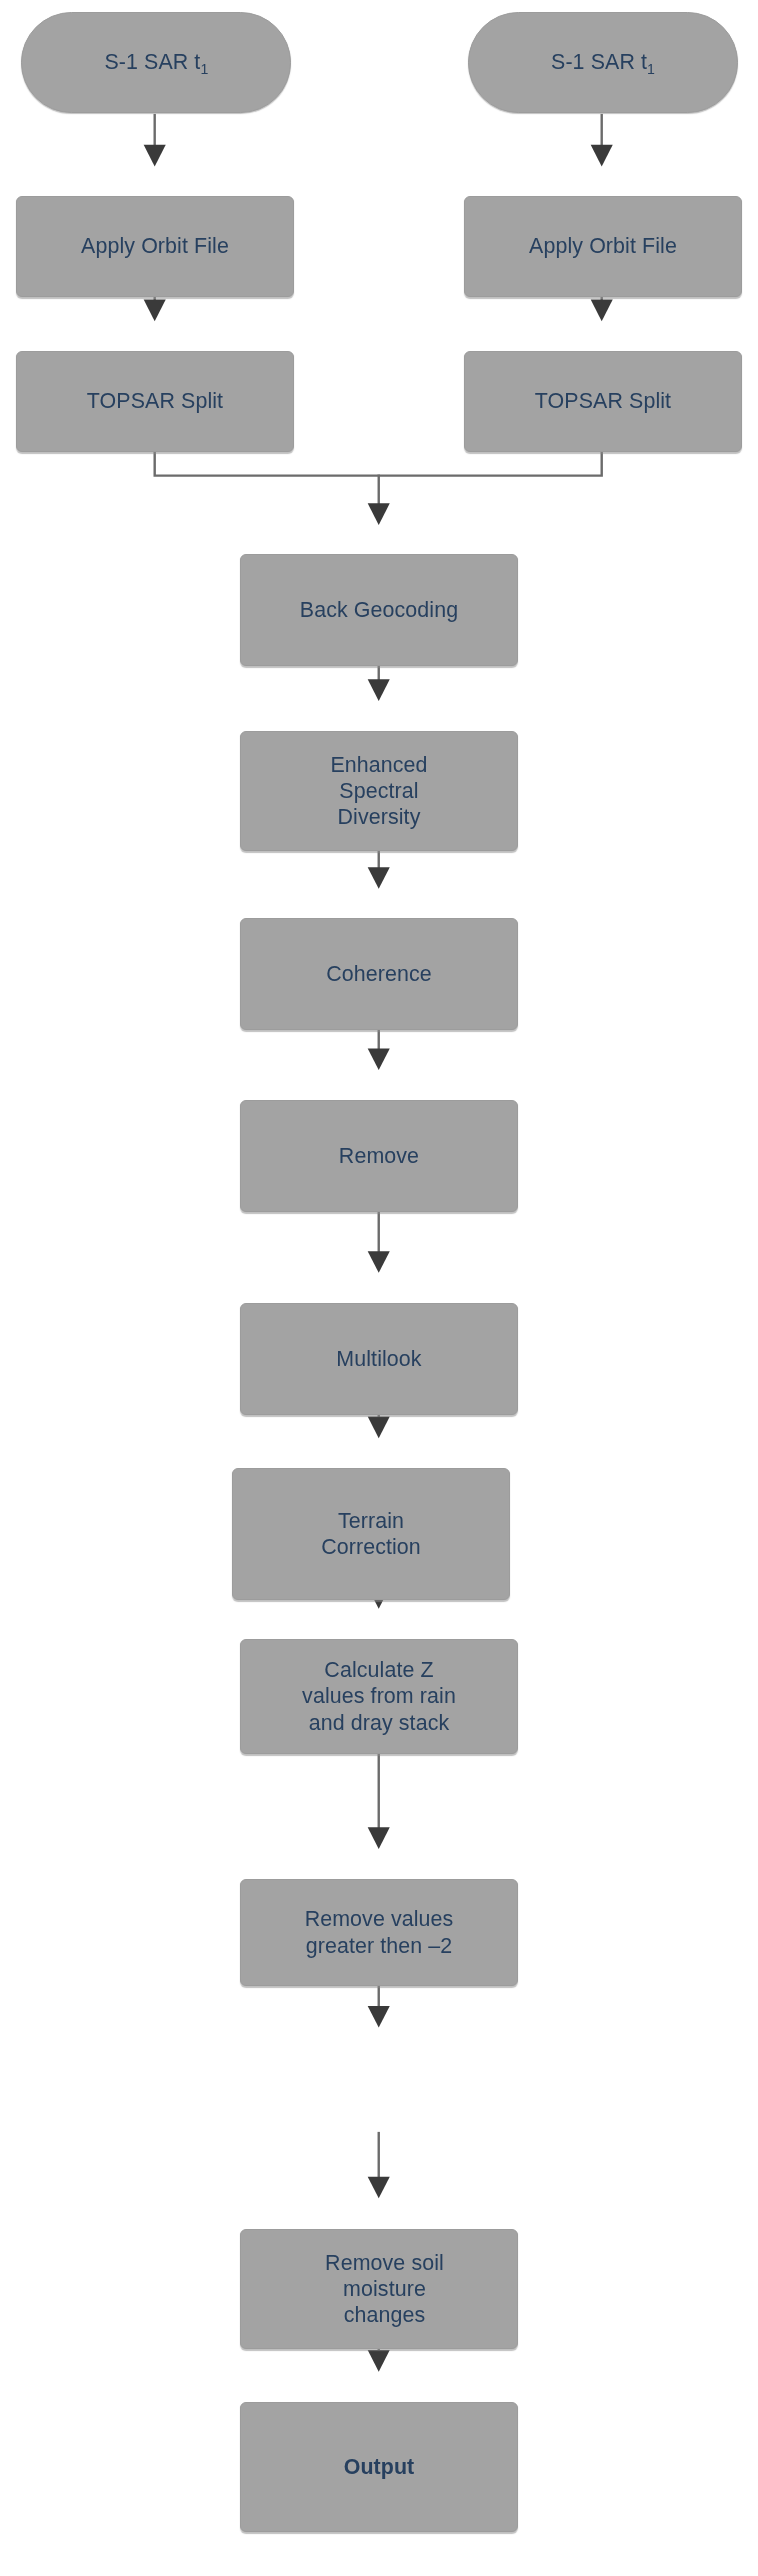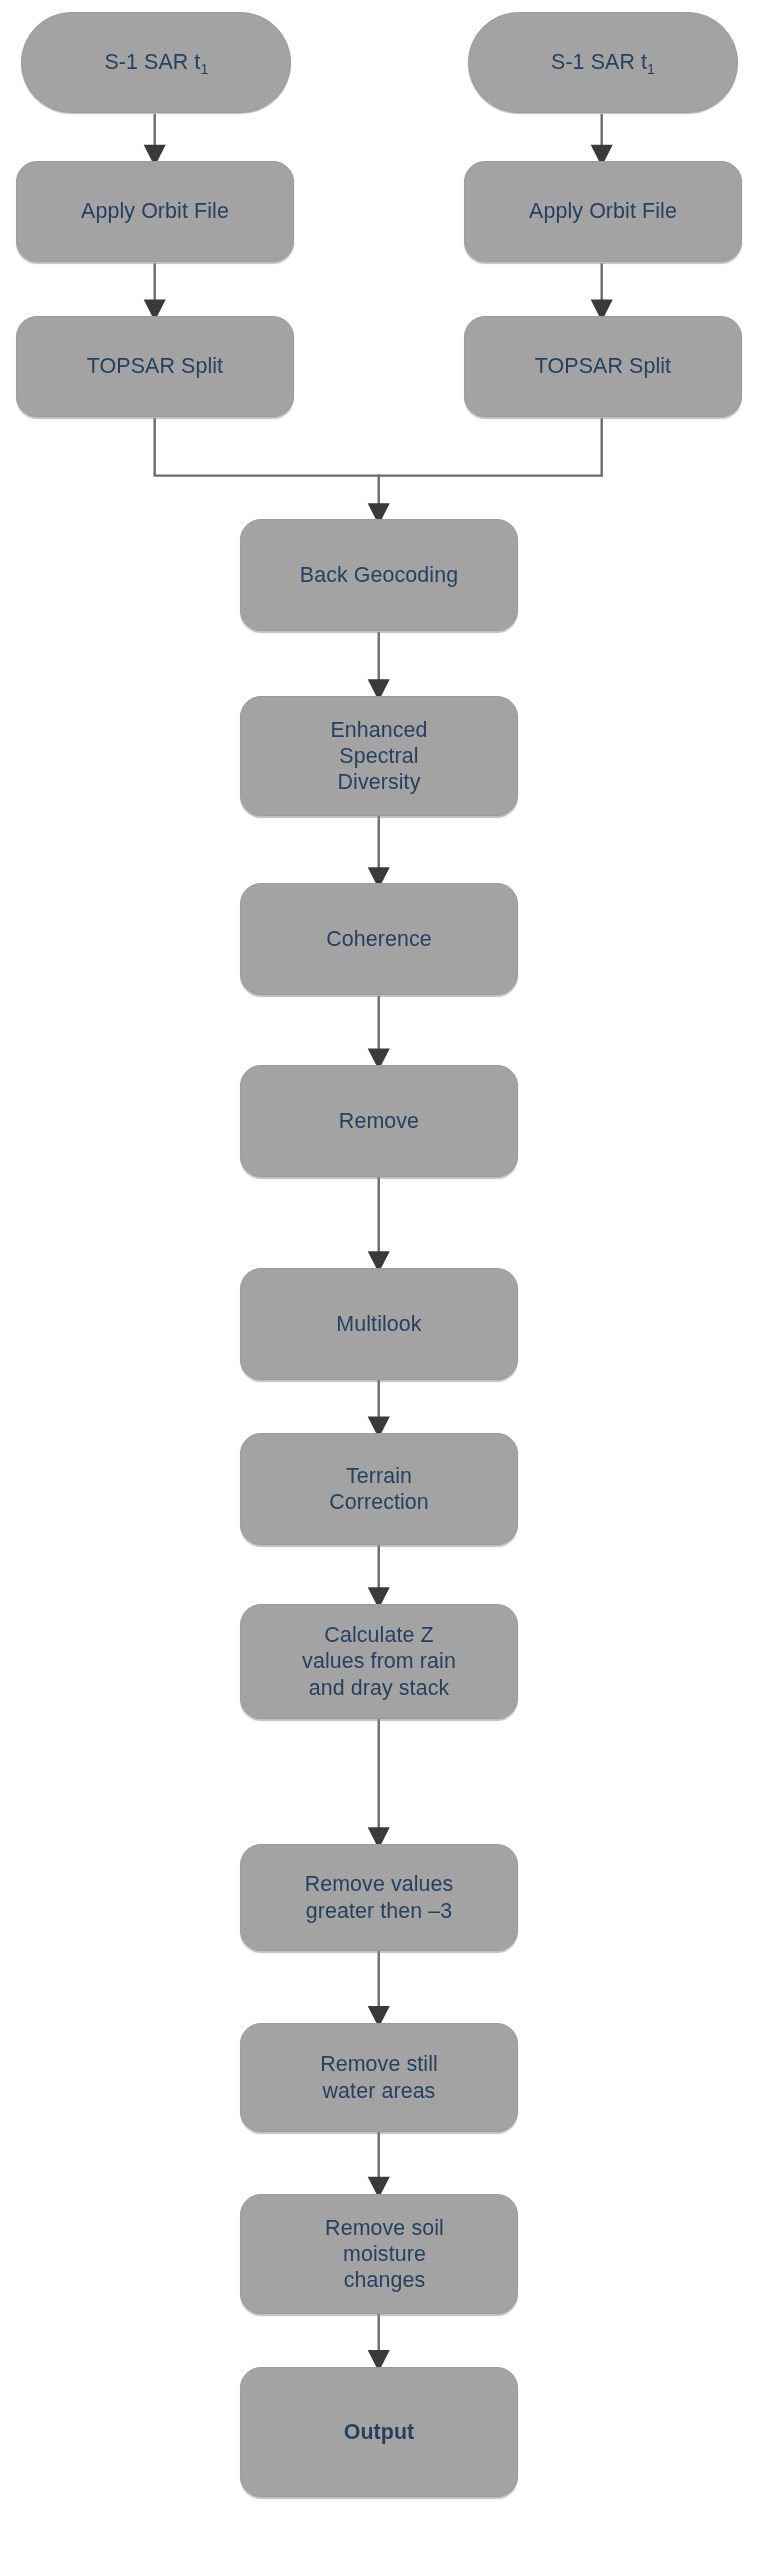--- a/index.html
+++ b/index.html
@@ -67,21 +67,22 @@
   
   .node.terminator {
     border-radius: 58px;
   }
   .node.terminator .label {
     font-size: 21.4px;
   }
 
   
   .node.process {
-    border-radius: 21px;
+    border-radius: 6px;
+    margin-top: 35px;
   }
   .node.process .label {
     font-size: 21.4px;
   }
 
   .sub {
     font-size: 0.66em;
     vertical-align: sub;
     line-height: 0;
   }
@@ -166,40 +167,36 @@
     </div>
 
     <div class="node process" style="left:240px; top:1065px; width:278px; height:112px;">
       <span class="label">Remove</span>
     </div>
 
     <div class="node process" style="left:240px; top:1268px; width:278px; height:112px;">
       <span class="label">Multilook</span>
     </div>
 
-    <div class="node process" style="left:240px; top:1433px; width:278px; height:112px;">
+    <div class="node process" style="left:232px; top:1433px; width:278px; height:132px;">
       <span class="label">Terrain
 Correction</span>
     </div>
 
     <div class="node process" style="left:240px; top:1604px; width:278px; height:115px;">
       <span class="label">Calculate Z
 values from rain
 and dray stack</span>
     </div>
 
     <div class="node process" style="left:240px; top:1844px; width:278px; height:107px;">
       <span class="label">Remove values
-greater then –3</span>
-    </div>
-
-    <div class="node process" style="left:240px; top:2023px; width:278px; height:109px;">
-      <span class="label">Remove still
-water areas</span>
-    </div>
+greater then –2</span>
+    </div>
+
 
     <div class="node process" style="left:240px; top:2194px; width:278px; height:120px;padding-left:11px;">
       <span class="label">Remove soil
 moisture
 changes</span>
     </div>
 
     <div class="node process" style="left:240px; top:2367px; width:278px; height:130px;font-weight:bold;">
       <span class="label">Output</span>
     </div>

